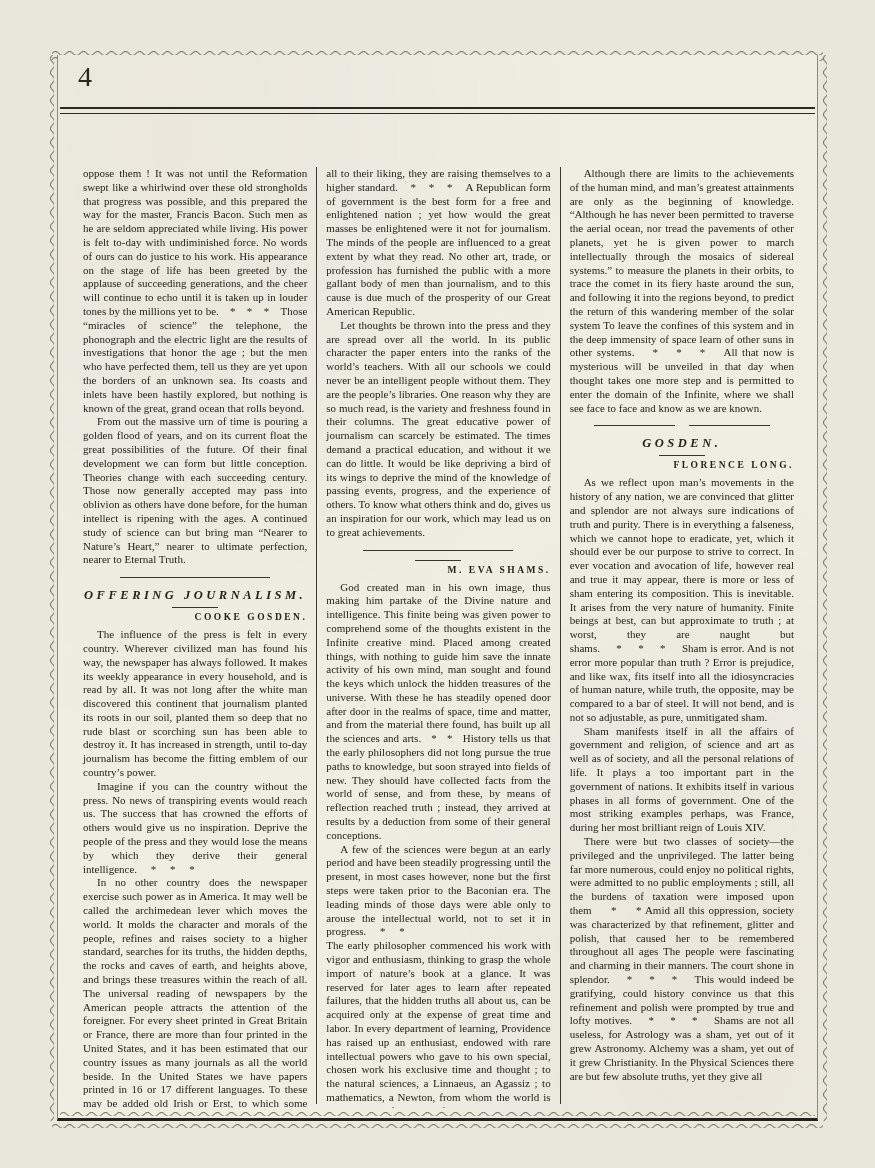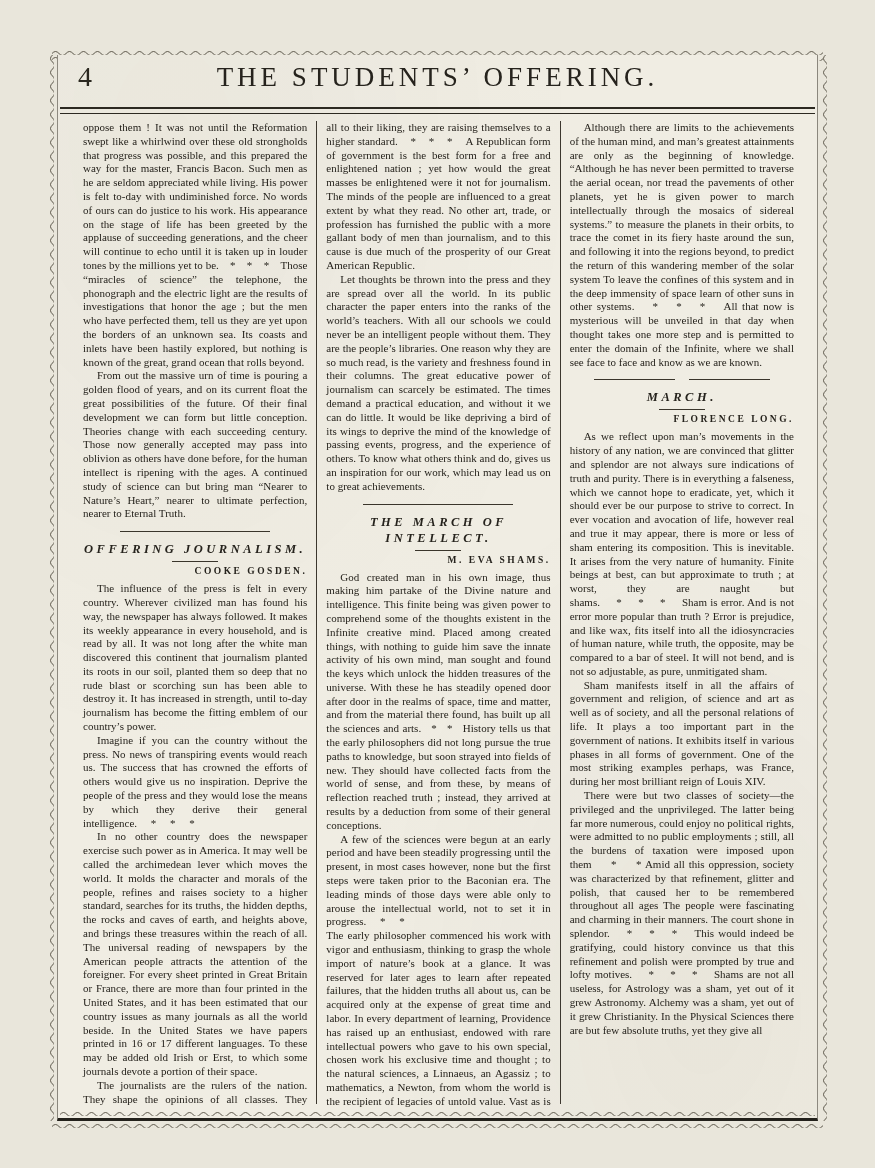--- a/index.html
+++ b/index.html
@@ -47,20 +47,21 @@
     flex:0 0 auto;
     margin:0 2px;height:4px;
     border-top:2px solid #2c2921;
     border-bottom:1px solid #2c2921;
   }
   .columns{
     flex:1 1 auto;
     display:flex;
     padding:7px 14px 4px 16px;
     overflow:hidden;
+    margin-top:46px;
   }
   .col{
     flex:1 1 0;
     padding:0 9px;
     font-size:11px;
     line-height:13.8px;
     text-align:justify;
   }
   .vrule{flex:0 0 1px;background:#3c372e;margin:0;}
   .bottom-wave{flex:0 0 10px;position:relative;}
@@ -117,21 +118,20 @@
 <div class="edge edge-right">
     <svg preserveAspectRatio="none">
       <rect width="100%" height="100%" fill="url(#wavv)"></rect>
     </svg>
   </div>
 
 <div class="sheet">
 
   <div class="masthead">
     <div class="page-number">4</div>
-    <div class="paper-title">THE STUDENTS’ OFFERING.</div>
   </div>
 
   <div class="masthead-rule"></div>
 
   <div class="columns">
     <div class="col">
         <p class="p flush">oppose them !  It was not until the Reformation swept like a whirlwind over these old strongholds that progress was possible, and this prepared the way for the master, Francis Bacon.  Such men as he are seldom appreciated while living.  His power is felt to-day with undiminished force.  No words of ours can do justice to his work.  His appearance on the stage of life has been greeted by the applause of succeeding generations, and the cheer will continue to echo until it is taken up in louder tones by the millions yet to be.&nbsp;&nbsp;&nbsp;&nbsp;*&nbsp;&nbsp;&nbsp;&nbsp;*&nbsp;&nbsp;&nbsp;&nbsp;*&nbsp;&nbsp;&nbsp;&nbsp;Those “miracles of science” the telephone, the phonograph and the electric light are the results of investigations that honor the age ; but the men who have perfected them, tell us they are yet upon the borders of an unknown sea. Its coasts and inlets have been hastily explored, but nothing is known of the great, grand ocean that rolls beyond.</p>
         <p class="p">From out the massive urn of time is pouring a golden flood of years, and on its current float the great possibilities of the future.  Of their final development we can form but little conception.  Theories change with each succeeding century.  Those now generally accepted may pass into oblivion as others have done before, for the human intellect is ripening with the ages.  A continued study of science can but bring man “Nearer to Nature’s Heart,” nearer to ultimate perfection, nearer to Eternal Truth.</p>
         <div class="divider"></div>
         <div class="heading">OFFERING JOURNALISM.</div>
@@ -140,32 +140,31 @@
         <p class="p">The influence of the press is felt in every country. Wherever civilized man has found his way, the newspaper has always followed.  It makes its weekly appearance in every household, and is read by all.  It was not long after the white man discovered this continent that journalism planted its roots in our soil, planted them so deep that no rude blast or scorching sun has been able to destroy it.  It has increased in strength, until to-day journalism has become the fitting emblem of our country’s power.</p>
         <p class="p">Imagine if you can the country without the press. No news of transpiring events would reach us.  The success that has crowned the efforts of others would give us no inspiration.  Deprive the people of the press and they would lose the means by which they derive their general intelligence.&nbsp;&nbsp;&nbsp;&nbsp;&nbsp;*&nbsp;&nbsp;&nbsp;&nbsp;&nbsp;*&nbsp;&nbsp;&nbsp;&nbsp;&nbsp;*</p>
         <p class="p">In no other country does the newspaper exercise such power as in America.  It may well be called the archimedean lever which moves the world.  It molds the character and morals of the people, refines and raises society to a higher standard, searches for its truths, the hidden depths, the rocks and caves of earth, and heights above, and brings these treasures within the reach of all.  The universal reading of newspapers by the American people attracts the attention of the foreigner.  For every sheet printed in Great Britain or France, there are more than four printed in the United States, and it has been estimated that our country issues as many journals as all the world beside.  In the United States we have papers printed in 16 or 17 different languages.  To these may be added old Irish or Erst, to which some journals devote a portion of their space.</p>
         <p class="p">The journalists are the rulers of the nation.  They shape the opinions of all classes.  They penetrate into the most secret movements of every influence, party, or even individual, and while they thus mold</p>
       </div>
     <div class="vrule"></div>
     <div class="col">
         <p class="p flush">all to their liking, they are raising themselves to a higher standard.&nbsp;&nbsp;&nbsp;&nbsp;*&nbsp;&nbsp;&nbsp;&nbsp;*&nbsp;&nbsp;&nbsp;&nbsp;*&nbsp;&nbsp;&nbsp;&nbsp;A Republican form of government is the best form for a free and enlightened nation ; yet how would the great masses be enlightened were it not for journalism.  The minds of the people are influenced to a great extent by what they read.  No other art, trade, or profession has furnished the public with a more gallant body of men than journalism, and to this cause is due much of the prosperity of our Great American Republic.</p>
         <p class="p">Let thoughts be thrown into the press and they are spread over all the world.  In its public character the paper enters into the ranks of the world’s teachers.  With all our schools we could never be an intelligent people without them.  They are the people’s libraries.  One reason why they are so much read, is the variety and freshness found in their columns. The great educative power of journalism can scarcely be estimated.  The times demand a practical education, and without it we can do little.  It would be like depriving a bird of its wings to deprive the mind of the knowledge of passing events, progress, and the experience of others.  To know what others think and do, gives us an inspiration for our work, which may lead us on to great achievements.</p>
         <div class="divider"></div>
-        <div class="heading">THE MARCH OF INTELLECT.</div>
         <div class="headrule"></div>
         <div class="byline">M. EVA SHAMS.</div>
         <p class="p">God created man in his own image, thus making him partake of the Divine nature and intelligence. This finite being was given power to comprehend some of the thoughts existent in the Infinite creative mind.  Placed among created things, with nothing to guide him save the innate activity of his own mind, man sought and found the keys which unlock the hidden treasures of the universe.  With these he has steadily opened door after door in the realms of space, time and matter, and from the material there found, has built up all the sciences and arts.&nbsp;&nbsp;&nbsp;*&nbsp;&nbsp;&nbsp;*&nbsp;&nbsp;&nbsp;History tells us that the early philosophers did not long pursue the true paths to knowledge, but soon strayed into fields of new.  They should have collected facts from the world of sense, and from these, by means of reflection reached truth ; instead, they arrived at results by a deduction from some of their general conceptions.</p>
         <p class="p">A few of the sciences were begun at an early period and have been steadily progressing until the present, in most cases however, none but the first steps were taken prior to the Baconian era.  The leading minds of those days were able only to arouse the intellectual world, not to set it in progress.&nbsp;&nbsp;&nbsp;&nbsp;&nbsp;*&nbsp;&nbsp;&nbsp;&nbsp;&nbsp;*</p>
         <p class="p flush">The early philosopher commenced his work with vigor and enthusiasm, thinking to grasp the whole import of nature’s book at a glance.  It was reserved for later ages to learn after repeated failures, that the hidden truths all about us, can be acquired only at the expense of great time and labor.  In every department of learning, Providence has raised up an enthusiast, endowed with rare intellectual powers who gave to his own special, chosen work his exclusive time and thought ; to the natural sciences, a Linnaeus, an Agassiz ; to mathematics, a Newton, from whom the world is the recipient of legacies of untold value.  Vast as is the wealth of sciences, the generation of to-day inherits, we can not say the end is near, for knowledge is limitless and at every step, new fields for investigation open, from the</p>
       </div>
     <div class="vrule"></div>
     <div class="col">
         <p class="p">Although there are limits to the achievements of the human mind, and man’s greatest attainments are only as the beginning of knowledge.  “Although he has never been permitted to traverse the aerial ocean, nor tread the pavements of other planets, yet he is given power to march intellectually through the mosaics of sidereal systems.” to measure the planets in their orbits, to trace the comet in its fiery haste around the sun, and following it into the regions beyond, to predict the return of this wandering member of the solar system   To leave the confines of this system and in the deep immensity of space learn of other suns in other systems.&nbsp;&nbsp;&nbsp;&nbsp;*&nbsp;&nbsp;&nbsp;&nbsp;*&nbsp;&nbsp;&nbsp;&nbsp;*&nbsp;&nbsp;&nbsp;&nbsp;All that now is mysterious will be unveiled in that day when thought takes one more step and is permitted to enter the domain of the Infinite, where we shall see face to face and know as we are known.</p>
         <div class="divider double"></div>
-        <div class="heading">MARCH.</div>
+        <div class="heading">GOSDEN.</div>
         <div class="headrule"></div>
         <div class="byline">FLORENCE LONG.</div>
         <p class="p">As we reflect upon man’s movements in the history of any nation, we are convinced that glitter and splendor are not always sure indications of truth and purity.  There is in everything a falseness, which we cannot hope to eradicate, yet, which it should ever be our purpose to strive to correct.  In ever vocation and avocation of life, however real and true it may appear, there is more or less of sham entering its composition.  This is inevitable.  It arises from the very nature of humanity.  Finite beings at best, can but approximate to truth ; at worst, they are naught but shams.&nbsp;&nbsp;&nbsp;&nbsp;&nbsp;*&nbsp;&nbsp;&nbsp;&nbsp;&nbsp;*&nbsp;&nbsp;&nbsp;&nbsp;&nbsp;*&nbsp;&nbsp;&nbsp;&nbsp;&nbsp;Sham is error. And is not error more popular than truth ?  Error is prejudice, and like wax, fits itself into all the idiosyncracies of human nature, while truth, the opposite, may be compared to a bar of steel.  It will not bend, and is not so adjustable, as pure, unmitigated sham.</p>
         <p class="p">Sham manifests itself in all the affairs of government and religion, of science and art as well as of society, and all the personal relations of life.  It plays a too important part in the government of nations.  It exhibits itself in various phases in all forms of government.  One of the most striking examples perhaps, was France, during her most brilliant reign of Louis XIV.</p>
         <p class="p">There were but two classes of society—the privileged and the unprivileged.  The latter being far more numerous, could enjoy no political rights, were admitted to no public employments ; still, all the burdens of taxation were imposed upon them&nbsp;&nbsp;&nbsp;&nbsp;&nbsp;*&nbsp;&nbsp;&nbsp;&nbsp;&nbsp;* Amid all this oppression, society was characterized by that refinement, glitter and polish, that caused her to be remembered throughout all ages   The people were fascinating and charming in their manners. The court shone in splendor.&nbsp;&nbsp;&nbsp;&nbsp;*&nbsp;&nbsp;&nbsp;&nbsp;*&nbsp;&nbsp;&nbsp;&nbsp;*&nbsp;&nbsp;&nbsp;&nbsp;This would indeed be gratifying, could history convince us that this refinement and polish were prompted by true and lofty motives.&nbsp;&nbsp;&nbsp;&nbsp;*&nbsp;&nbsp;&nbsp;&nbsp;*&nbsp;&nbsp;&nbsp;&nbsp;*&nbsp;&nbsp;&nbsp;&nbsp;Shams are not all useless, for Astrology was a sham, yet out of it grew Astronomy.  Alchemy was a sham, yet out of it grew Christianity.  In the Physical Sciences there are but few absolute truths, yet they give all</p>
       </div>
   </div>
 
   <div class="bottom-wave">
     <svg preserveAspectRatio="none">

